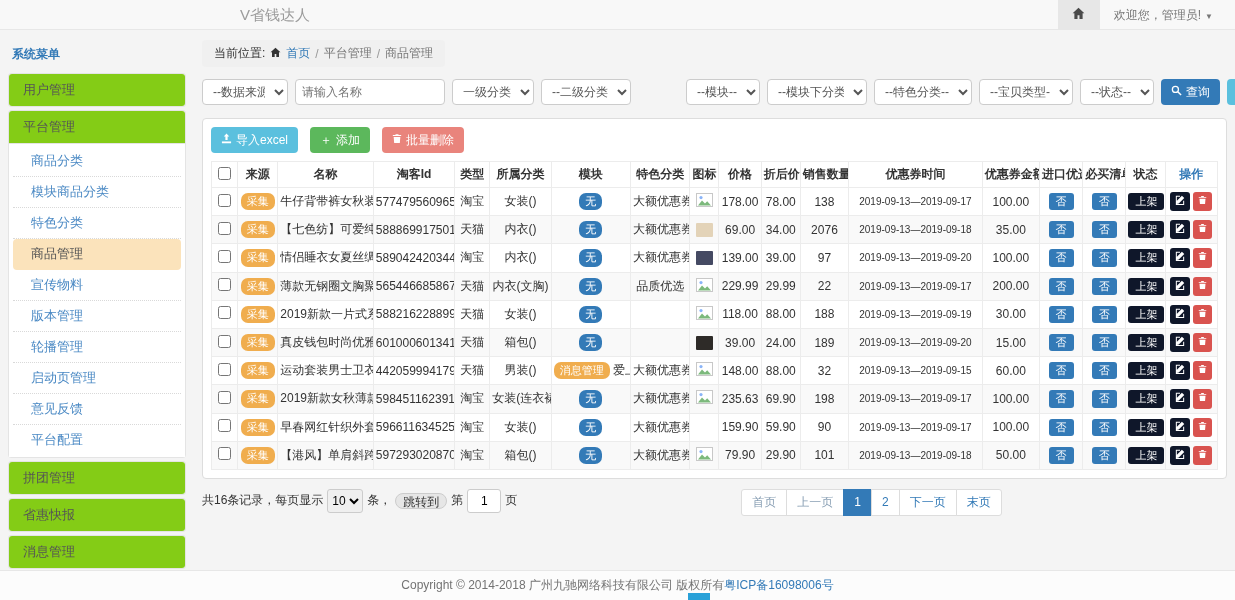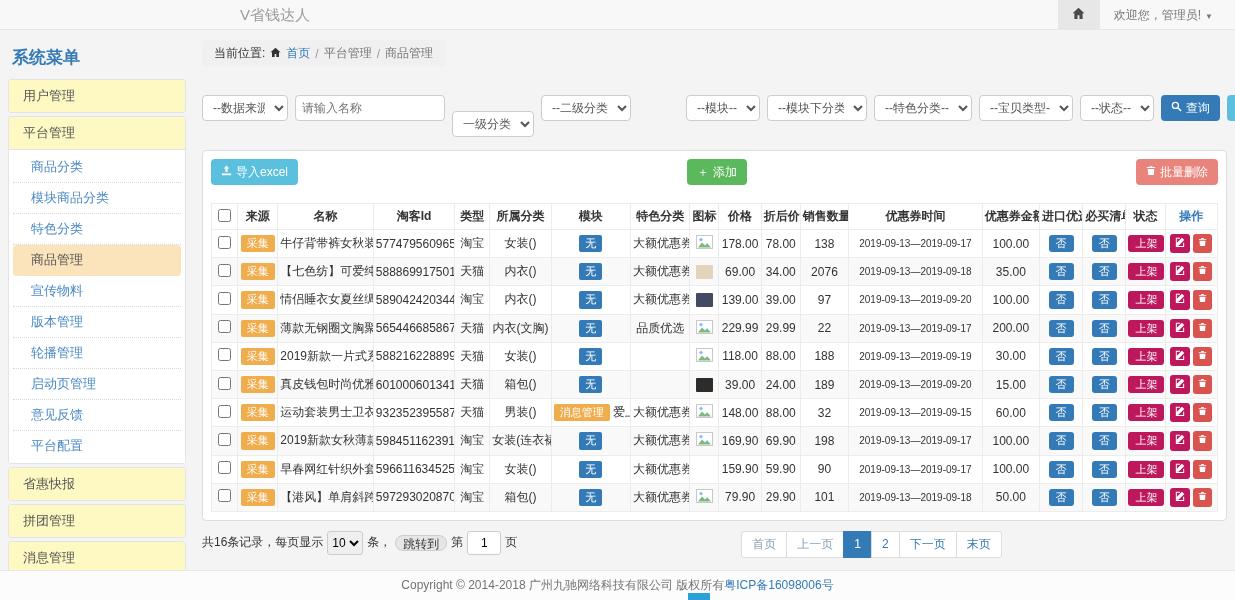--- a/index.html
+++ b/index.html
@@ -10,23 +10,23 @@
   .topbar { height:30px; background:#f8f8f8; border-bottom:1px solid #e7e7e7; position:relative; }
   .brand { position:absolute; left:240px; top:0; line-height:30px; font-size:15px; color:#9b9b9b; }
   .topbar-right { position:absolute; right:0; top:0; height:30px; display:flex; align-items:center; }
   .home-box { width:42px; height:30px; background:#e7e7e7; display:flex; align-items:center; justify-content:center; cursor:pointer; }
   .welcome { padding:0 22px 0 14px; color:#777; font-size:12px; cursor:pointer; white-space:nowrap; }
   .caret { display:inline-block; margin-left:4px; font-size:8px; color:#777; }
 
   
   .content { display:flex; height:540px; }
   .sidebar { width:192px; padding:8px 6px 0 8px; flex:none; }
-  .sidebar-title { color:#337ab7; font-weight:bold; font-size:17px; padding:8px 4px 10px 4px; }
+  .sidebar-title { color:#337ab7; font-weight:bold; font-size:12px; padding:8px 4px 10px 4px; }
   .menu-group { margin-bottom:3px; border:1px solid #e4e4e4; border-radius:3px; background:#fff; }
-  .menu-header { background:#fef9c3; padding:7px 14px; font-size:13px; color:#555; cursor:pointer; border-radius:3px; }
+  .menu-header { background:#84cc16; padding:7px 14px; font-size:13px; color:#555; cursor:pointer; border-radius:3px; }
   .menu-group.open .menu-header { border-bottom:1px solid #e4e4e4; border-radius:3px 3px 0 0; }
   .submenu { background:#fff; padding:2px 4px; }
   .submenu-item { padding:6px 18px; font-size:13px; color:#4a89c4; border-bottom:1px dotted #d9d9d9; cursor:pointer; }
   .submenu-item:last-child { border-bottom:none; }
   .submenu-item.active { background:#fbe3bb; border-radius:4px; color:#555; border-bottom-color:transparent; }
 
   .main { flex:1; padding:10px 8px 0 10px; min-width:0; }
 
   
   .breadcrumb { display:inline-flex; align-items:center; gap:5px; background:#f0f0f0; border-radius:4px; padding:5px 12px; font-size:12px; color:#333; margin-bottom:12px; }
@@ -38,36 +38,36 @@
   .filters { display:flex; align-items:center; gap:7px; margin-bottom:13px; flex-wrap:nowrap; }
   .filters select, .filters input[type=text] { height:26px; border:1px solid #ccc; border-radius:4px; background:#fff; font-size:12px; color:#555; padding:0 6px; font-family:inherit; }
   .btn { display:inline-flex; align-items:center; gap:4px; border:none; border-radius:4px; color:#fff; font-size:12px; height:26px; padding:0 10px; cursor:pointer; font-family:inherit; white-space:nowrap; }
   .btn-primary { background:#337ab7; }
   .btn-info { background:#5bc0de; }
   .btn-success { background:#5cb85c; }
   .btn-danger-light { background:#e9847c; }
 
   
   .panel { background:#fff; border:1px solid #ddd; border-radius:4px; padding:8px; }
-  .toolbar { display:flex; justify-content:space-between; gap:6px; margin-bottom:18px; }
+  .toolbar { display:flex; justify-content:flex-start; gap:12px; margin-bottom:8px; }
 
   
   table.grid { width:100%; border-collapse:collapse; table-layout:fixed; }
   .grid th, .grid td { border:1px solid #ececec; text-align:center; padding:4px 2px; font-size:12px; overflow:hidden; white-space:nowrap; }
   .grid th { color:#333; font-weight:bold; background:#fff; }
   .grid th.op-head { color:#337ab7; }
   .grid tbody tr:nth-child(even) { background:#f9f9f9; }
   .grid td.c-date { font-size:10px; }
 
-  .badge { display:inline-block; border-radius:2px; color:#fff; font-size:11px; padding:2px 6px; line-height:1.2; }
+  .badge { display:inline-block; border-radius:7px; color:#fff; font-size:11px; padding:2px 6px; line-height:1.2; }
   .badge-orange { background:#f0ad4e; }
   .badge-blue { background:#337ab7; }
   .mini-btn { display:inline-flex; align-items:center; justify-content:center; border-radius:3px; color:#fff; font-size:11px; padding:2px 7px; line-height:1.2; cursor:pointer; border:none; font-family:inherit; }
   .mini-blue { background:#337ab7; }
-  .mini-green { background:#be185d; }
+  .mini-green { background:#0f172a; }
   .mini-red { background:#d9534f; }
   .op-group { display:inline-flex; gap:3px; }
   .op-group .mini-btn { padding:3px 5px; }
   .thumb { display:inline-block; width:17px; height:14px; border-radius:1px; vertical-align:middle; }
 
   
   .pager-row { display:flex; align-items:flex-start; margin-top:10px; font-size:12px; color:#333; }
   .pager-left { display:flex; align-items:center; gap:4px; }
   .pager-left select { height:24px; border:1px solid #ccc; border-radius:3px; font-size:12px; font-family:inherit; }
   .jump-btn { background:#e6e6e6; border:1px solid #ccc; border-radius:8px; height:16px; padding:0 7px; font-size:12px; cursor:pointer; color:#333; font-family:inherit; }
@@ -122,24 +122,24 @@
               <div class="submenu-item active">商品管理</div>
               <div class="submenu-item">宣传物料</div>
               <div class="submenu-item">版本管理</div>
               <div class="submenu-item">轮播管理</div>
               <div class="submenu-item">启动页管理</div>
               <div class="submenu-item">意见反馈</div>
               <div class="submenu-item">平台配置</div>
             </div>
           </div>
           <div class="menu-group">
-            <div class="menu-header">省惠快报</div>
+            <div class="menu-header">拼团管理</div>
           </div>
           <div class="menu-group">
-            <div class="menu-header">拼团管理</div>
+            <div class="menu-header">省惠快报</div>
           </div>
           <div class="menu-group">
             <div class="menu-header">消息管理</div>
           </div>
           <div class="menu-group">
             <div class="menu-header">订单管理</div>
           </div>
         </div>
     </aside>
 
@@ -155,21 +155,21 @@
         <span class="bc-link">首页</span>
         <span class="bc-sep">/</span>
         <span class="bc-muted">平台管理</span>
         <span class="bc-sep">/</span>
         <span class="bc-muted">商品管理</span>
       </div>
 
       <div class="filters" id="filters">
           <select style="width: 86px;"><option>--数据来源--</option></select>
           <input type="text" placeholder="请输入名称" style="width: 150px;">
-          <select style="width: 96px; margin-top: 32px;"><option>一级分类</option></select>
+          <select style="width: 96px;"><option>一级分类</option></select>
           <select style="width: 90px;"><option>--二级分类--</option></select>
           <select style="width: 80px; margin-left: 48px;"><option>--模块--</option></select>
           <select style="width: 100px;"><option>--模块下分类--</option></select>
           <select style="width: 102px;"><option>--特色分类--</option></select>
           <select style="width: 94px;"><option>--宝贝类型--</option></select>
           <select style="width: 76px; text-align: right;"><option>--状态--</option></select>
           <button class="btn btn-primary">
             <span><svg width="11" height="11" viewBox="0 0 12 12">
                 <circle cx="4.8" cy="4.8" r="3.3" fill="none" stroke="#fff" stroke-width="1.4"></circle>
                 <line x1="7.4" y1="7.4" x2="11" y2="11" stroke="#fff" stroke-width="1.6"></line>
@@ -444,21 +444,21 @@
                       <span><svg width="9" height="10" viewBox="0 0 12 12">
                           <path fill="#fff" d="M4.2 0.8h3.6v1.1H11v1.2H1V1.9h3.2zM2 4.2h8l-.6 7.2H2.6z"></path>
                         </svg></span>
                     </button>
                   </span></td>
               </tr>
               <tr>
                 <td><input type="checkbox" style=""></td>
                 <td><span class="badge badge-orange">采集</span></td>
                 <td>运动套装男士卫衣初秋...</td>
-                <td>932352395587</td>
+                <td>442059994179</td>
                 <td>天猫</td>
                 <td>男装()</td>
                 <td><span class="badge badge-orange">消息管理</span> 爱上运动</td>
                 <td>大额优惠券</td>
                 <td><span><svg width="17" height="14" viewBox="0 0 17 14">
                       <rect x="0.5" y="0.5" width="16" height="13" fill="#fff" stroke="#c8c8c8"></rect>
                       <circle cx="5" cy="4.6" r="1.6" fill="#8ab4f8"></circle>
                       <path d="M2 12.5l4-5 3 3 2.2-2.2 3.8 4.2z" fill="#7cb97c"></path>
                     </svg></span></td>
                 <td>148.00</td>
@@ -489,21 +489,21 @@
                 <td>598451162391</td>
                 <td>淘宝</td>
                 <td>女装(连衣裙)</td>
                 <td><span class="badge badge-blue">无</span></td>
                 <td>大额优惠券</td>
                 <td><span><svg width="17" height="14" viewBox="0 0 17 14">
                       <rect x="0.5" y="0.5" width="16" height="13" fill="#fff" stroke="#c8c8c8"></rect>
                       <circle cx="5" cy="4.6" r="1.6" fill="#8ab4f8"></circle>
                       <path d="M2 12.5l4-5 3 3 2.2-2.2 3.8 4.2z" fill="#7cb97c"></path>
                     </svg></span></td>
-                <td>169.90</td>
+                <td>235.63</td>
                 <td>69.90</td>
                 <td>198</td>
                 <td class="c-date">2019-09-13—2019-09-17</td>
                 <td>100.00</td>
                 <td><button class="mini-btn mini-blue">否</button></td>
                 <td><button class="mini-btn mini-blue">否</button></td>
                 <td><button class="mini-btn mini-green">上架</button></td>
                 <td><span class="op-group">
                     <button class="mini-btn mini-green">
                       <span><svg width="10" height="10" viewBox="0 0 12 12">

